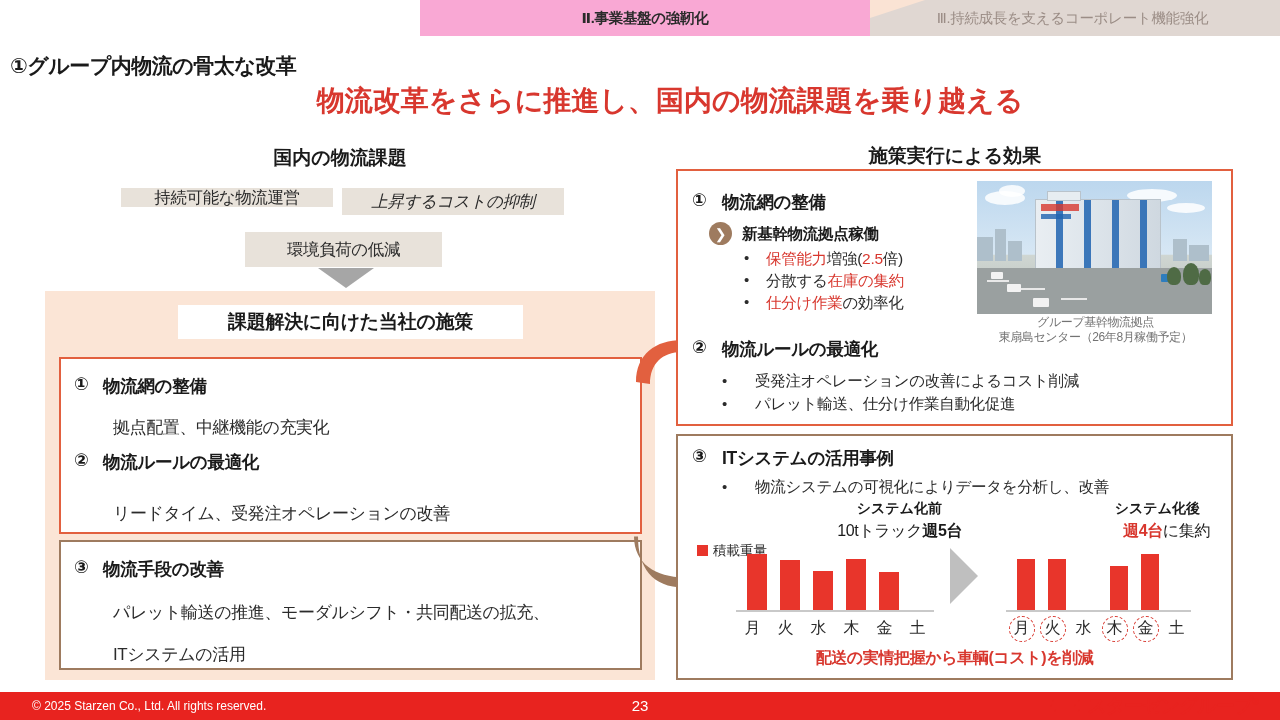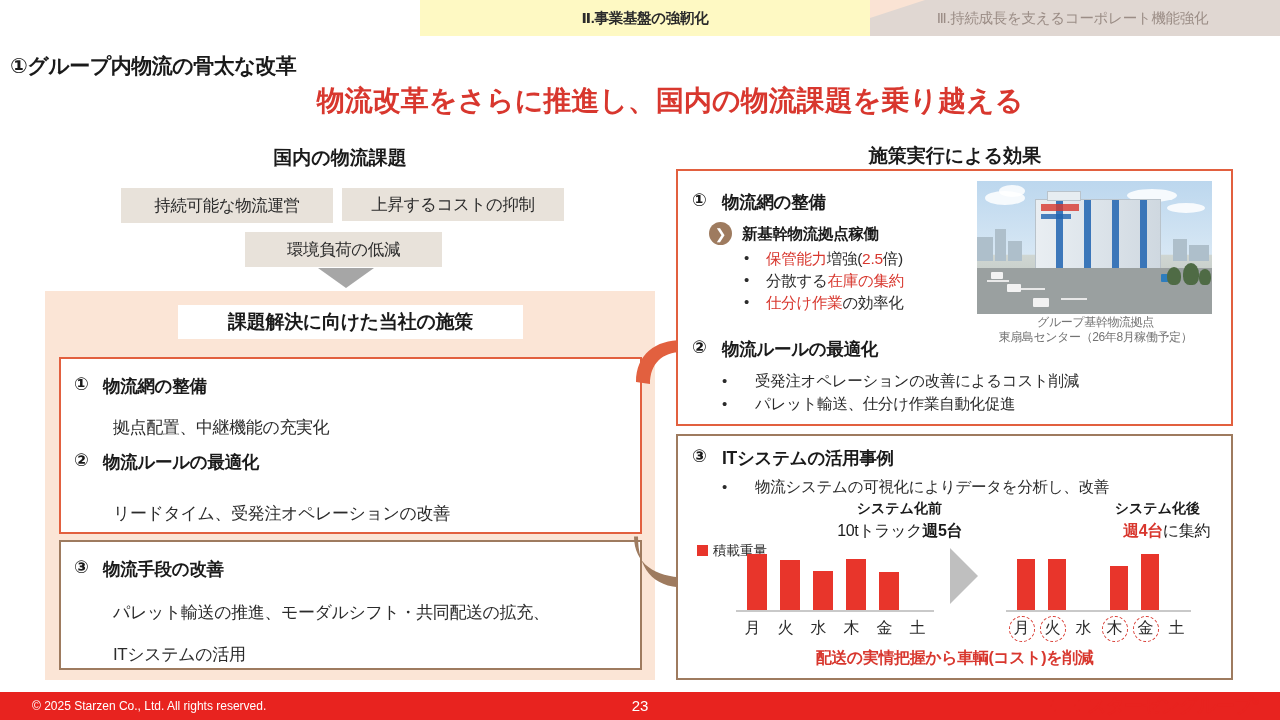--- a/index.html
+++ b/index.html
@@ -12,21 +12,21 @@
   #slide { position: relative; width: 1280px; height: 720px; background: #fff; }
 
   
   .navbar { position:absolute; top:0; left:0; width:1280px; height:36px; }
   .tab {
     position:absolute; top:0; height:36px;
     display:flex; align-items:center; justify-content:center;
     font-size:14.5px; letter-spacing:-0.3px; white-space:nowrap;
   }
   .tab.inactive { background:#e0d7d2; color:#9b8d86; }
-  .tab.active   { background:#fef9c3; color:#2b2b2b; font-weight:600; }
+  .tab.active   { background:#f9a8d4; color:#2b2b2b; font-weight:600; }
   .tab1 { left:0;    width:560px; padding-right:60px; justify-content:center; }
   .tab2 { left:420px; width:450px; }
   .tab3 { left:820px; width:460px; padding-left:45px; }
   .tab-skew-l { position:absolute; top:0; left:420px; width:110px; height:36px;
                 background:#fae3d4;
                 clip-path: polygon(100% 0, 100% 100%, 0 100%); }
   .tab-skew-r { position:absolute; top:0; left:815px; width:110px; height:36px;
                 background:#fae3d4;
                 clip-path: polygon(0 0, 100% 0, 0 100%); }
   .navbar-underline { position:absolute; top:36px; left:0; width:1280px; height:3px; background:#ffffff; }
@@ -47,22 +47,22 @@
   }
   #left-col-title  { left:140px; top:145px; width:400px; }
   #right-col-title { left:680px; top:143px; width:550px; }
 
   
   .chip {
     position:absolute; background:#e8e2da; color:#2b2b2b;
     font-size:16.5px; display:flex; align-items:center; justify-content:center;
     letter-spacing:-0.4px;
   }
-  #chip1 { left:121px; top:188px; width:212px; height:35px; }
-  #chip2 { left:342px; top:188px; width:222px; height:33px; }
+  #chip1 { left:121px; top:188px; width:212px; height:19px; }
+  #chip2 { left:342px; top:188px; width:222px; height:27px;font-style:italic; }
   #chip3 { left:245px; top:232px; width:197px; height:35px; }
 
   .down-triangle {
     position:absolute; left:318px; top:268px;
     width:0; height:0; border-left:28px solid transparent; border-right:28px solid transparent;
     border-top:20px solid #a6a6a6;
   }
 
   
   #measures-panel {

